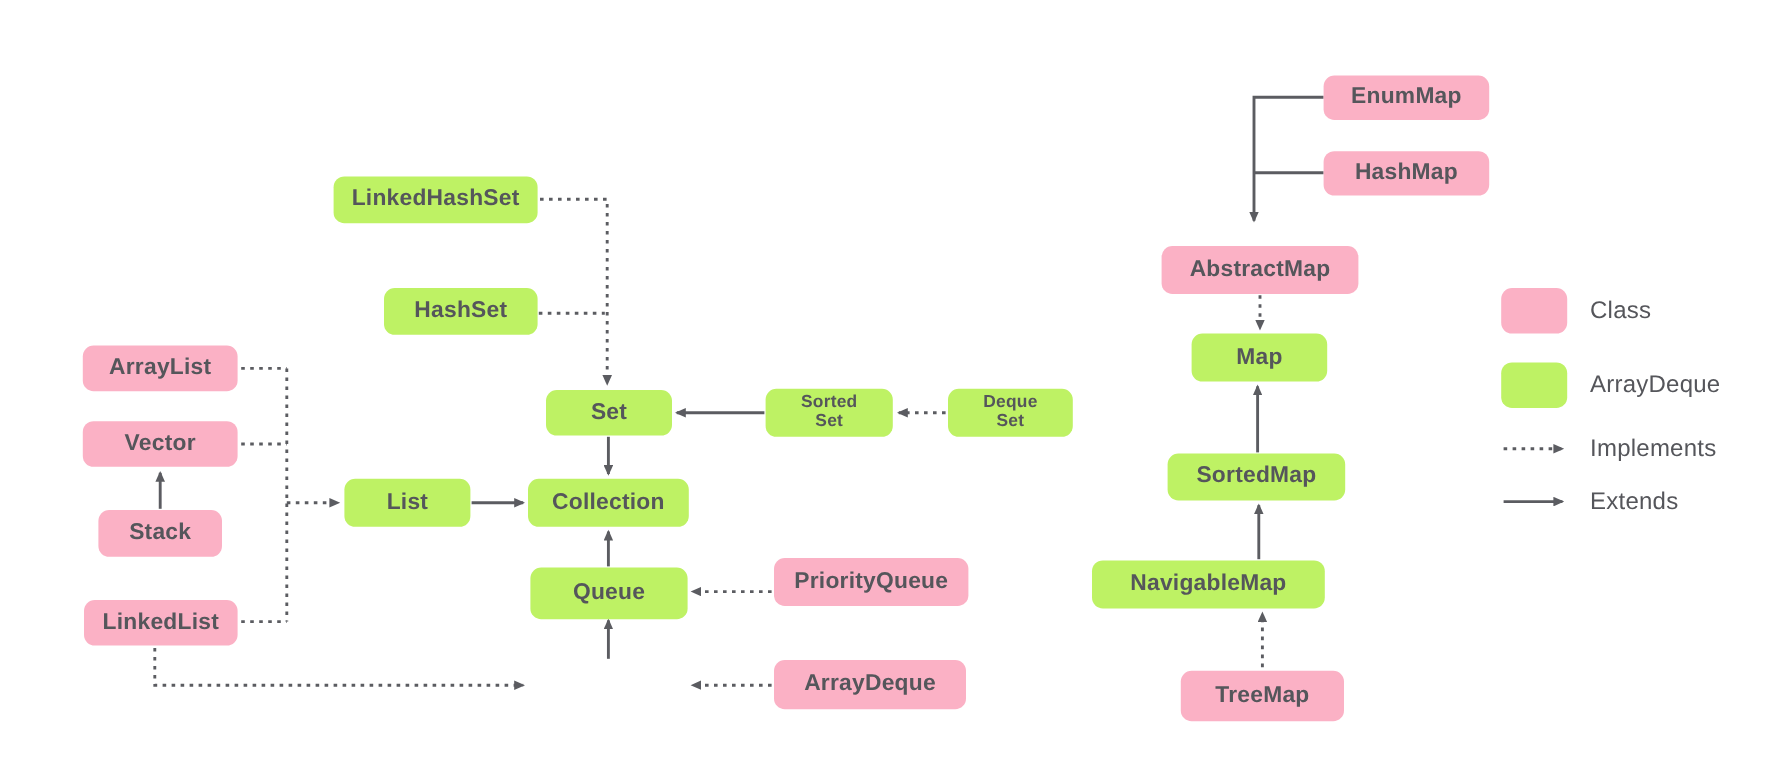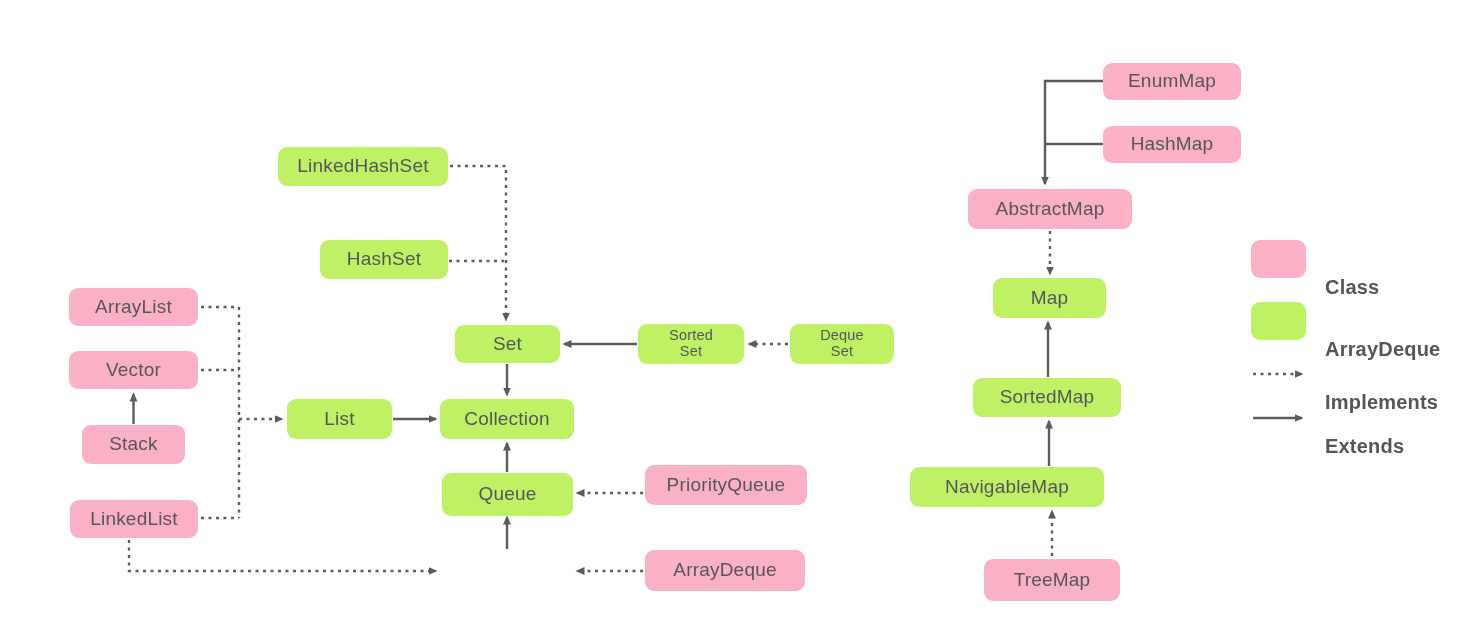--- a/index.html
+++ b/index.html
@@ -15,45 +15,44 @@
     background: #ffffff;
   }
   svg.edges {
     position: absolute; left: 0; top: 0;
     pointer-events: none;
   }
   .node {
     position: absolute;
     display: flex; align-items: center; justify-content: center;
     border-radius: 9px;
-    font-weight: 400;
+    font-weight: 700;
     font-size: 19px;
     color: #55565B;
     text-align: center;
     white-space: pre-line;
     line-height: 1.1;
     letter-spacing: 0.2px;
   }
   .kind-class     { background: #FBB1C5; }
   .kind-interface { background: #bef264; }
   .two-line { font-size: 14.5px; }
   .swatch {
     position: absolute;
     width: 55px; height: 38px;
     border-radius: 9px;
   }
   .legend-label {
     position: absolute;
     height: 38px;
     display: flex; align-items: center;
-    font-weight: 700;
+    font-weight: 400;
     font-size: 20px;
     color: #55565B;
     letter-spacing: 0.2px;
-    margin-top: 28px;
   }
 </style>
 </head>
 <body>
 
 <div id="canvas">
 
   <svg class="edges" width="1476" height="635" viewBox="0 0 1476 635">
     <defs>
       <marker id="arrow" markerWidth="10" markerHeight="8" refX="7.5" refY="4" orient="auto" markerUnits="userSpaceOnUse">
@@ -105,21 +104,21 @@
   <div class="node kind-interface" style="left:442px;top:473px;width:131px;height:43px">Queue</div>
   <div class="node kind-class" style="left:69px;top:288px;width:129px;height:38px">ArrayList</div>
   <div class="node kind-class" style="left:69px;top:351px;width:129px;height:38px">Vector</div>
   <div class="node kind-class" style="left:82px;top:425px;width:103px;height:39px">Stack</div>
   <div class="node kind-class" style="left:70px;top:500px;width:128px;height:38px">LinkedList</div>
   <div class="node kind-class" style="left:645px;top:465px;width:162px;height:40px">PriorityQueue</div>
   <div class="node kind-class" style="left:645px;top:550px;width:160px;height:41px">ArrayDeque</div>
 
   <div class="node kind-class" style="left:1103px;top:63px;width:138px;height:37px">EnumMap</div>
   <div class="node kind-class" style="left:1103px;top:126px;width:138px;height:37px">HashMap</div>
-  <div class="node kind-class" style="left:968px;top:189px;width:164px;height:40px">AbstractMap</div>
+  <div class="node kind-class" style="left:968px;top:205px;width:164px;height:40px">AbstractMap</div>
   <div class="node kind-interface" style="left:993px;top:278px;width:113px;height:40px">Map</div>
   <div class="node kind-interface" style="left:973px;top:378px;width:148px;height:39px">SortedMap</div>
   <div class="node kind-interface" style="left:910px;top:467px;width:194px;height:40px">NavigableMap</div>
   <div class="node kind-class" style="left:984px;top:559px;width:136px;height:42px">TreeMap</div>
 
   <div>
     <div class="swatch kind-class" style="left:1251px;top:240px"></div>
     <div class="legend-label" style="left:1325px;top:240px">Class</div>
 
     <div class="swatch kind-interface" style="left:1251px;top:302px"></div>

